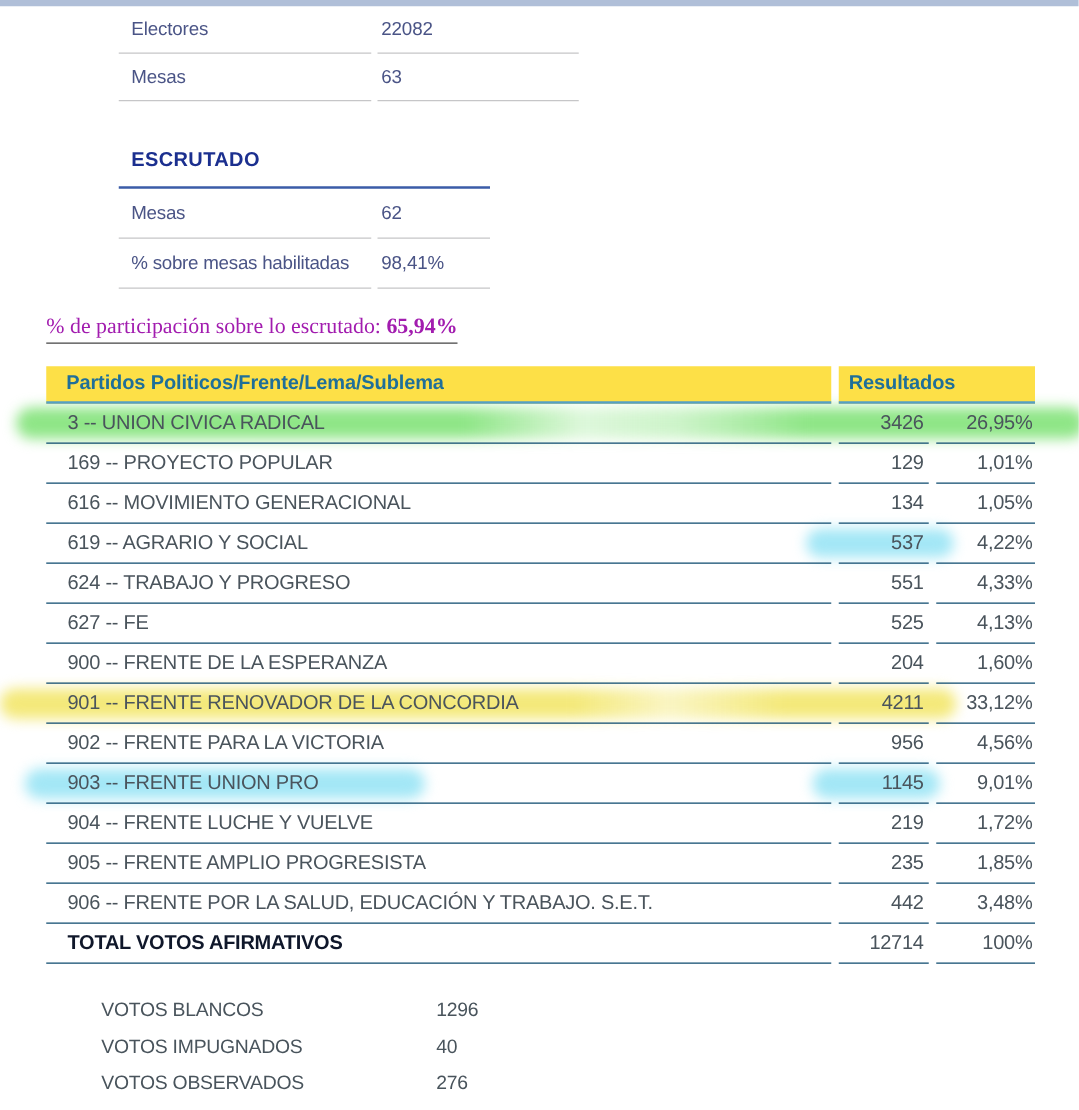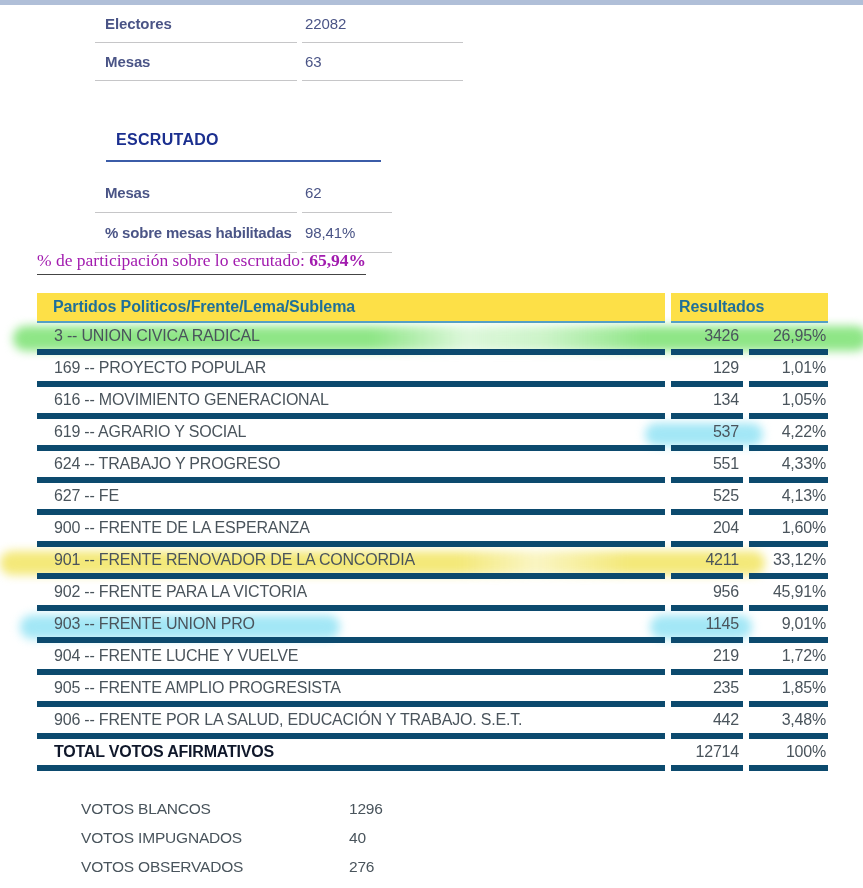--- a/index.html
+++ b/index.html
@@ -8,27 +8,27 @@
     background:#ffffff;
     font-family:"Liberation Sans","DejaVu Sans",sans-serif;
     -webkit-font-smoothing:antialiased;
   }
   .top-strip{position:absolute;left:0;top:0;width:863px;height:5px;background:#b0bfd8;}
 
   
   .kv-table{position:absolute;}
   .kv-row{display:flex;height:38px;align-items:center;}
   .kv-label,.kv-value{border-bottom:1px solid #c6c6c8;height:100%;display:flex;align-items:center;box-sizing:border-box;}
-  .kv-label{width:202px;padding-left:10px;font-weight:bold;}
+  .kv-label{width:202px;padding-left:10px;}
   .kv-gap{width:5px;height:100%;}
   .kv-value{width:161px;padding-left:3px;}
   .kv-table,.kv-table .kv-value{color:#4a5486;font-size:15px;letter-spacing:-0.1px;}
   #summary-table{left:95px;top:5px;}
   #escrutado-block{position:absolute;left:95px;top:110px;width:297px;}
-  #escrutado-title{margin:11px;padding:10px 0 11px 10px;font-size:16px;font-weight:bold;
+  #escrutado-title{margin:0;padding:10px 0 11px 10px;font-size:16px;font-weight:bold;
     color:#1b2f8f;letter-spacing:0.3px;border-bottom:2px solid #3b5ca8;}
   #escrutado-table{position:static;}
   #escrutado-table .kv-row{height:40px;}
   #escrutado-table .kv-value{width:90px;}
   #escrutado-table .kv-label{white-space:nowrap;letter-spacing:-0.2px;}
 
   
   #participation{position:absolute;left:37px;top:250px;margin:0;
     font-family:"Liberation Serif","DejaVu Serif",serif;font-size:17.5px;color:#a21caf;}
   #participation .line{display:inline-block;border-bottom:1.5px solid #444;padding-bottom:3px;}
@@ -37,21 +37,21 @@
   
   #results-table{position:absolute;left:37px;top:293px;width:791px;}
   .rt-header{display:flex;height:30px;position:relative;z-index:2;}
   .rt-hcell{background:#fde047;border-bottom:2px solid #55a0c4;box-sizing:border-box;
     display:flex;align-items:center;color:#1f6f99;font-weight:bold;font-size:16px;letter-spacing:-0.1px;}
   .rt-hcell.name{width:628px;padding-left:16px;}
   .rt-hgap{width:6px;}
   .rt-hcell.res{width:157px;padding-left:8px;}
   .rt-body{position:relative;z-index:1;}
   .rt-row{display:flex;height:32px;align-items:stretch;position:relative;z-index:1;}
-  .rt-cell{border-bottom:6px solid #0c4a6e;box-sizing:border-box;display:flex;align-items:center;
+  .rt-cell{border-bottom:1px solid #0c4a6e;box-sizing:border-box;display:flex;align-items:center;
     font-size:16px;color:#4a545c;letter-spacing:-0.2px;}
   .rt-cell.name{width:628px;padding-left:17px;}
   .rt-gap{width:6px;}
   .rt-cell.votes{width:72px;justify-content:flex-end;padding-right:4px;}
   .rt-cell.pct{width:79px;justify-content:flex-end;padding-right:2px;}
   .rt-row.total .name{font-weight:bold;color:#0f172a;}
 
   
   .hl{position:absolute;z-index:0;border-radius:13px;filter:blur(5px);}
   .hl-green{background:linear-gradient(90deg,var(--hl-green) 0%,var(--hl-green) 42%,
@@ -178,21 +178,21 @@
     <div class="rt-cell votes">4211</div>
     <div class="rt-gap"></div>
     <div class="rt-cell pct">33,12%</div>
   </div>
 
   <div class="rt-row">
     <div class="rt-cell name">902 -- FRENTE PARA LA VICTORIA</div>
     <div class="rt-gap"></div>
     <div class="rt-cell votes">956</div>
     <div class="rt-gap"></div>
-    <div class="rt-cell pct">45,91%</div>
+    <div class="rt-cell pct">4,56%</div>
   </div>
 
   <div class="rt-row">
     <div class="rt-cell name">903 -- FRENTE UNION PRO</div>
     <div class="rt-gap"></div>
     <div class="rt-cell votes">1145</div>
     <div class="rt-gap"></div>
     <div class="rt-cell pct">9,01%</div>
   </div>
 

